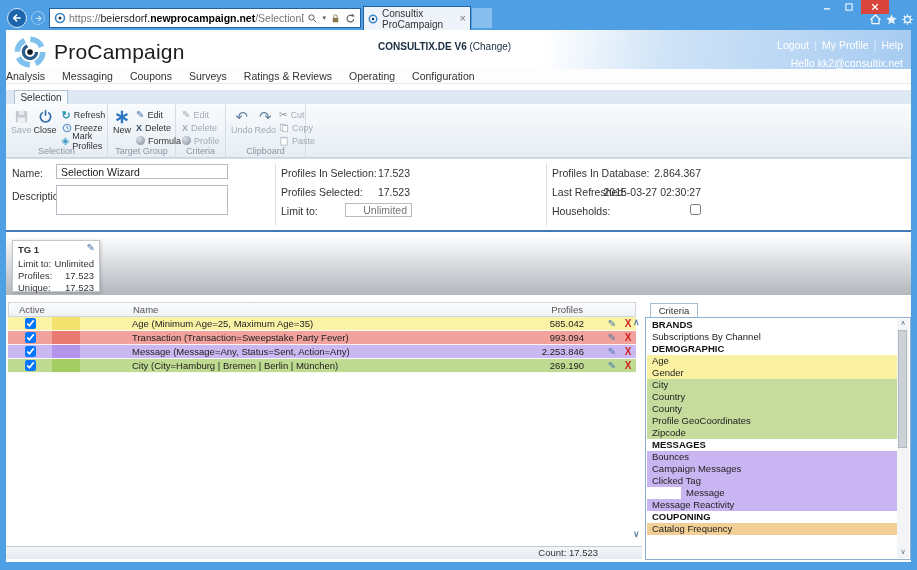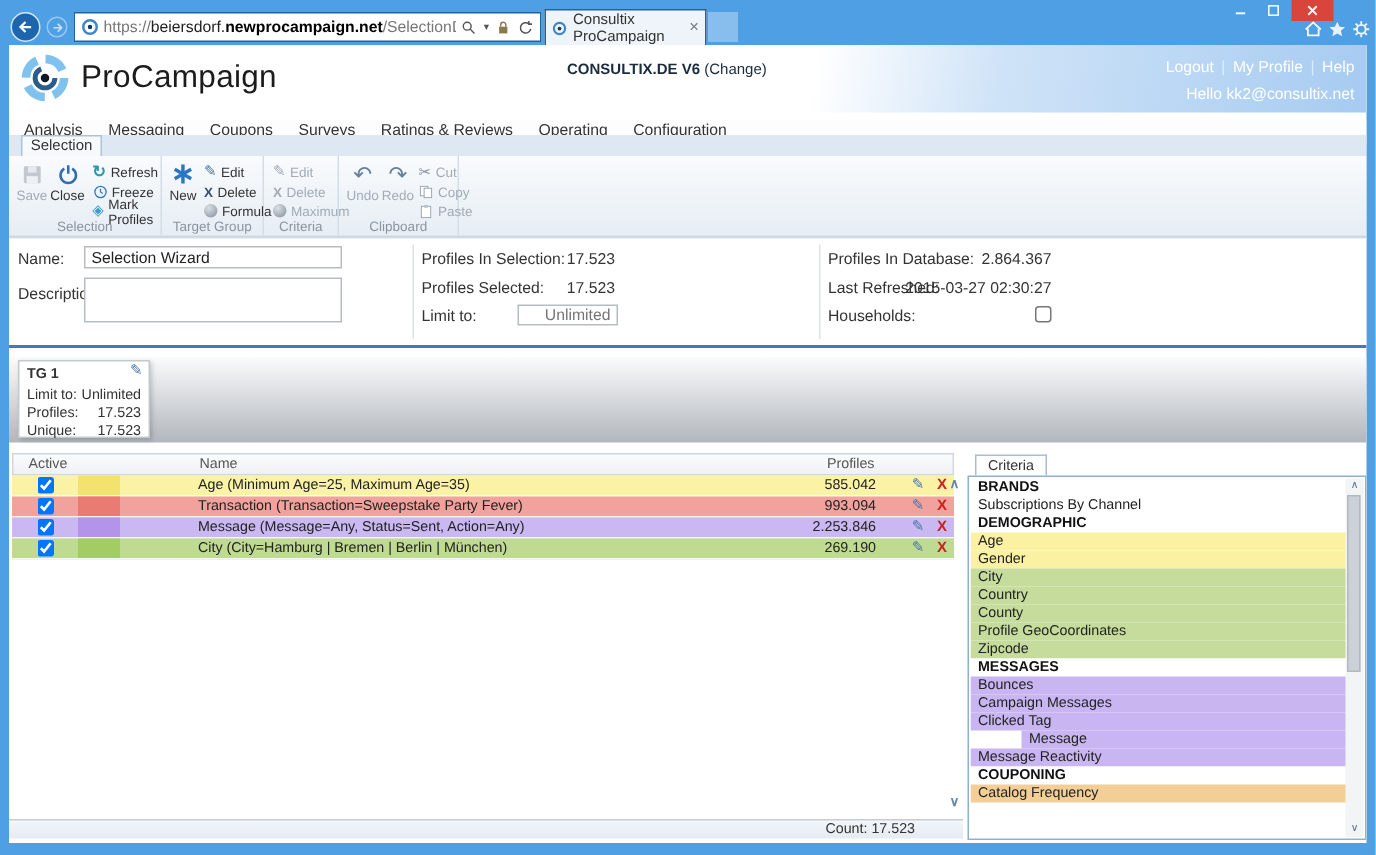--- a/index.html
+++ b/index.html
@@ -32,21 +32,21 @@
      background:linear-gradient(100deg,rgba(190,218,245,0) 0%,rgba(190,218,245,0) 22%,#cfe3f7 48%,#a6cbf1 100%)}
   .logo{position:absolute;left:8px;top:6px;display:flex;align-items:center;gap:8px}
   .logo-text{font-size:21px;color:#1c1c1c;letter-spacing:.2px}
   .account{position:absolute;left:372px;top:11px;font-size:10px;color:#1a2c40}
   .account b{font-weight:bold}
   .hdr-links{position:absolute;right:8px;top:9px;color:#fff;font-size:10.5px;display:flex;gap:5px;align-items:flex-start}
   .hdr-links .sep{color:#e8f2fc;opacity:.8}
   .hdr-links span[data-interactable="true"]{cursor:pointer}
   .greeting{position:absolute;right:8px;top:27px;color:#fff;font-size:10.5px}
 
-  .menubar{left:0;top:50px;width:905px;height:15px;display:flex;align-items:center;gap:17px;padding-left:10px;font-size:10.5px;color:#333;background:#fdfdfe;border-bottom:1px solid #e4ebf2}
+  .menubar{left:0;top:39px;width:905px;height:15px;display:flex;align-items:center;gap:17px;font-size:10.5px;color:#333;background:#fdfdfe;border-bottom:1px solid #e4ebf2}
   .menubar span{cursor:pointer}
 
   .tabstrip{left:0;top:60px;width:905px;height:14px;background:#dde8f3}
   .ribbon-tab{position:absolute;left:8px;top:0;width:54px;height:14px;background:#f7fafd;border:1px solid #aec3d8;border-bottom:none;text-align:center;font-size:10px;line-height:13px;color:#333;cursor:pointer}
   .ribbon-body{left:0;top:74px;width:905px;height:54px;background:linear-gradient(#f9fbfd,#e6edf4);border-bottom:1px solid #c9d5e1;display:flex}
   .rgroup{position:relative;height:100%;border-right:1px solid #d4dde7;display:flex;align-items:flex-start;padding-top:4px}
   .rg-label{position:absolute;bottom:1px;left:0;width:100%;text-align:center;font-size:9px;color:#8b95a1}
   .bigbtn{display:flex;flex-direction:column;align-items:center;width:28px;margin:0 1px;font-size:9px;color:#333;cursor:pointer;text-align:center}
   .bigbtn .bi{height:17px;display:flex;align-items:center;justify-content:center}
   .smallcol{display:flex;flex-direction:column;gap:2px;margin-left:4px;margin-top:1px}
@@ -85,21 +85,21 @@
   .c-band{width:28px;align-self:stretch}
   .c-name{flex:1;padding-left:52px;white-space:nowrap;overflow:hidden}
   .c-prof{width:88px;text-align:right;padding-right:20px}
   .c-edit,.c-del{width:16px;text-align:center;cursor:pointer}
   .h-act{width:44px;padding-left:10px}
   .h-name{flex:1;padding-left:80px}
   .h-prof{width:88px;text-align:right;padding-right:20px}
   .h-sp{width:32px}
   .chev{position:absolute;left:627px;cursor:pointer}
 
-  .status-bar{left:0;top:516px;width:636px;height:13px;background:linear-gradient(#f3f6fa,#e4ebf2);border-top:1px solid #c3ccd5;font-size:9.5px;color:#333;text-align:right;padding-right:32px;line-height:12px}
+  .status-bar{left:0;top:516px;width:636px;height:13px;background:linear-gradient(#f3f6fa,#e4ebf2);border-top:1px solid #c3ccd5;font-size:9.5px;color:#333;text-align:right;padding-right:44px;line-height:12px}
 
   
   .crit-tab{left:644px;top:273px;width:48px;height:14px;background:#fff;border:1px solid #a9bed4;border-bottom:none;text-align:center;font-size:9.5px;line-height:13px;color:#333;cursor:pointer}
   .crit-panel{left:639px;top:287px;width:266px;height:243px;background:#fff;border:1px solid #8fb0d0}
   .clist{position:absolute;left:1px;top:1px;width:251px;bottom:1px;overflow:hidden}
   .citem{height:12px;line-height:12px;font-size:9.5px;padding-left:5px;white-space:nowrap;cursor:pointer;color:#222}
   .chead{font-weight:bold;color:#111;cursor:default}
   .sbar{position:absolute;right:1px;top:1px;width:12px;bottom:1px;background:#f3f4f6}
   .sarrow{position:absolute;left:0;width:12px;height:10px;text-align:center;font-size:7px;color:#55708a;cursor:pointer}
   .sthumb{position:absolute;left:1px;top:11px;width:9px;height:118px;background:#ccd1d7;border:1px solid #b3b9c1;cursor:grab}
@@ -311,21 +311,21 @@
           <div class="smallbtn dis" data-interactable="true">
               <span class="glyph-edit dis" data-interactable="false">✎</span>
               <span data-interactable="false">Edit</span>
             </div>
           <div class="smallbtn dis" data-interactable="true">
               <span class="glyph-del dis" data-interactable="false">X</span>
               <span data-interactable="false">Delete</span>
             </div>
           <div class="smallbtn dis" data-interactable="true">
               <span class="ball" data-interactable="false"></span>
-              <span data-interactable="false">Maximum</span>
+              <span data-interactable="false">Profile</span>
             </div>
         </div>
         <div class="rg-label" data-interactable="false">Criteria</div>
       </div>
 
       <div class="rgroup" style="width:80px;padding-left:4px" data-interactable="false">
         <div class="bigbtn dis" data-interactable="true">
           <span class="bi glyph-undo" data-interactable="false">↶</span>
           <span data-interactable="false">Undo</span>
         </div>

